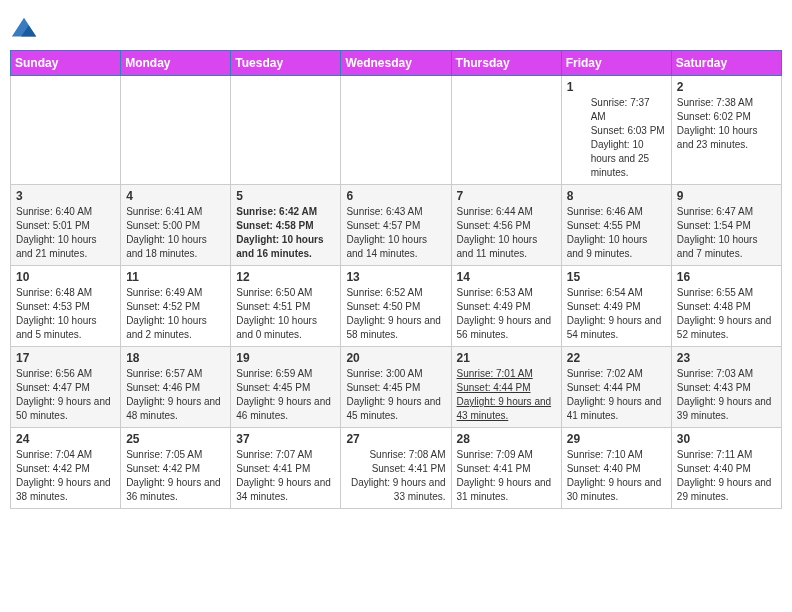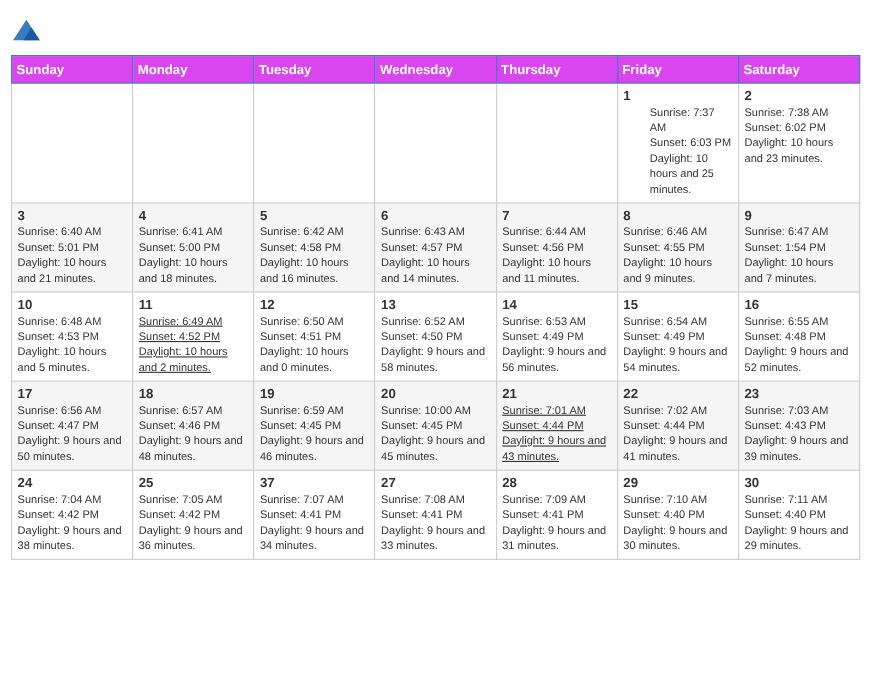--- a/index.html
+++ b/index.html
@@ -154,21 +154,21 @@
 Daylight: 10 hours and 21 minutes.</div>
         </td>
         <td>
           <span class="day-num">4</span>
           <div class="day-info" style="white-space: pre-line;">Sunrise: 6:41 AM
 Sunset: 5:00 PM
 Daylight: 10 hours and 18 minutes.</div>
         </td>
         <td>
           <span class="day-num">5</span>
-          <div class="day-info" style="white-space: pre-line;">Sunrise: 6:42 AM
+          <div class="day-info" style="white-space: pre-line; font-weight: bold;">Sunrise: 6:42 AM
 Sunset: 4:58 PM
 Daylight: 10 hours and 16 minutes.</div>
         </td>
         <td>
           <span class="day-num">6</span>
           <div class="day-info" style="white-space: pre-line;">Sunrise: 6:43 AM
 Sunset: 4:57 PM
 Daylight: 10 hours and 14 minutes.</div>
         </td>
         <td>
@@ -192,21 +192,21 @@
       </tr>
       <tr>
         <td>
           <span class="day-num">10</span>
           <div class="day-info" style="white-space: pre-line;">Sunrise: 6:48 AM
 Sunset: 4:53 PM
 Daylight: 10 hours and 5 minutes.</div>
         </td>
         <td>
           <span class="day-num">11</span>
-          <div class="day-info" style="white-space: pre-line; text-decoration: underline;">Sunrise: 6:49 AM
+          <div class="day-info" style="white-space: pre-line;">Sunrise: 6:49 AM
 Sunset: 4:52 PM
 Daylight: 10 hours and 2 minutes.</div>
         </td>
         <td>
           <span class="day-num">12</span>
           <div class="day-info" style="white-space: pre-line;">Sunrise: 6:50 AM
 Sunset: 4:51 PM
 Daylight: 10 hours and 0 minutes.</div>
         </td>
         <td>
@@ -248,21 +248,21 @@
 Daylight: 9 hours and 48 minutes.</div>
         </td>
         <td>
           <span class="day-num">19</span>
           <div class="day-info" style="white-space: pre-line;">Sunrise: 6:59 AM
 Sunset: 4:45 PM
 Daylight: 9 hours and 46 minutes.</div>
         </td>
         <td>
           <span class="day-num">20</span>
-          <div class="day-info" style="white-space: pre-line;">Sunrise: 10:00 AM
+          <div class="day-info" style="white-space: pre-line;">Sunrise: 3:00 AM
 Sunset: 4:45 PM
 Daylight: 9 hours and 45 minutes.</div>
         </td>
         <td>
           <span class="day-num">21</span>
           <div class="day-info" style="white-space: pre-line; text-decoration: underline;">Sunrise: 7:01 AM
 Sunset: 4:44 PM
 Daylight: 9 hours and 43 minutes.</div>
         </td>
         <td>
@@ -292,21 +292,21 @@
 Daylight: 9 hours and 36 minutes.</div>
         </td>
         <td>
           <span class="day-num">37</span>
           <div class="day-info" style="white-space: pre-line;">Sunrise: 7:07 AM
 Sunset: 4:41 PM
 Daylight: 9 hours and 34 minutes.</div>
         </td>
         <td>
           <span class="day-num">27</span>
-          <div class="day-info" style="white-space: pre-line;">Sunrise: 7:08 AM
+          <div class="day-info" style="white-space: pre-line; text-align: right;">Sunrise: 7:08 AM
 Sunset: 4:41 PM
 Daylight: 9 hours and 33 minutes.</div>
         </td>
         <td>
           <span class="day-num">28</span>
           <div class="day-info" style="white-space: pre-line;">Sunrise: 7:09 AM
 Sunset: 4:41 PM
 Daylight: 9 hours and 31 minutes.</div>
         </td>
         <td>

